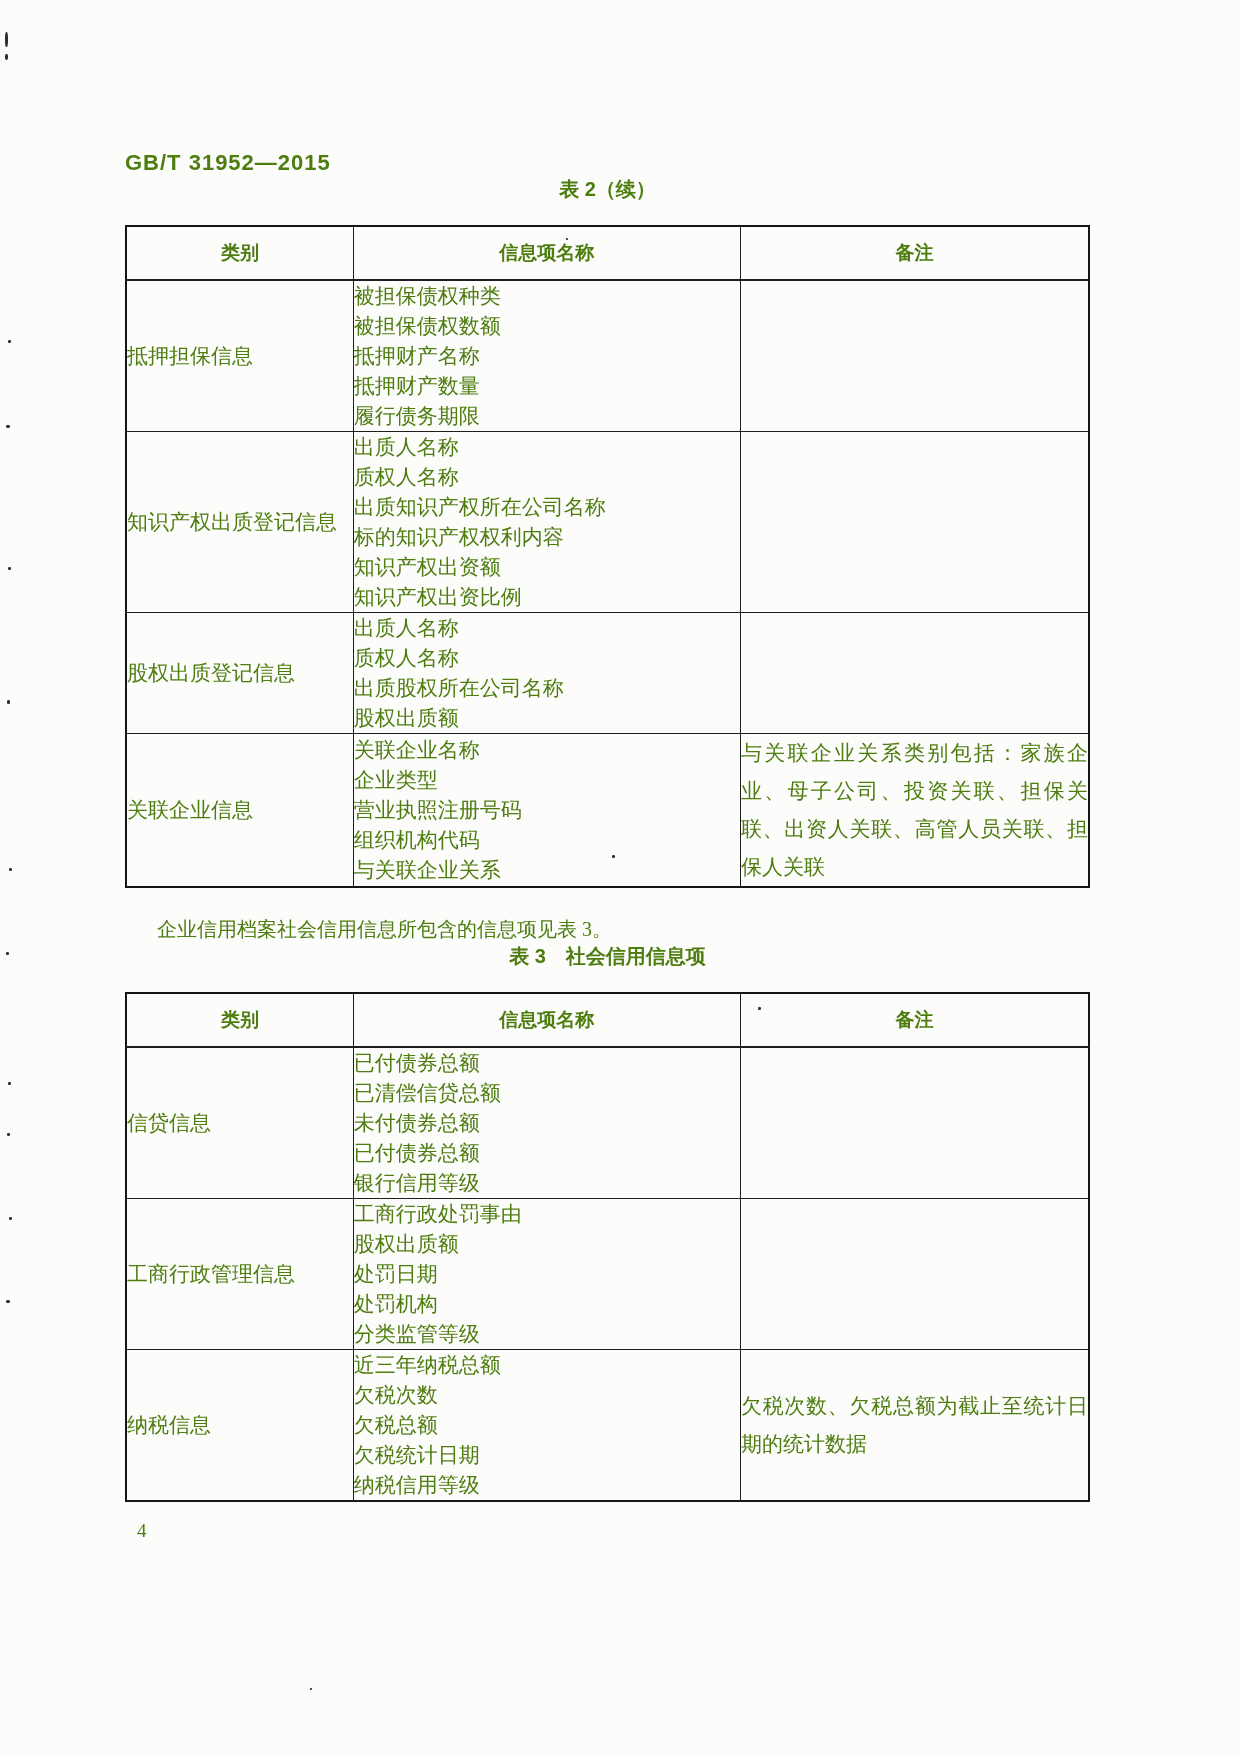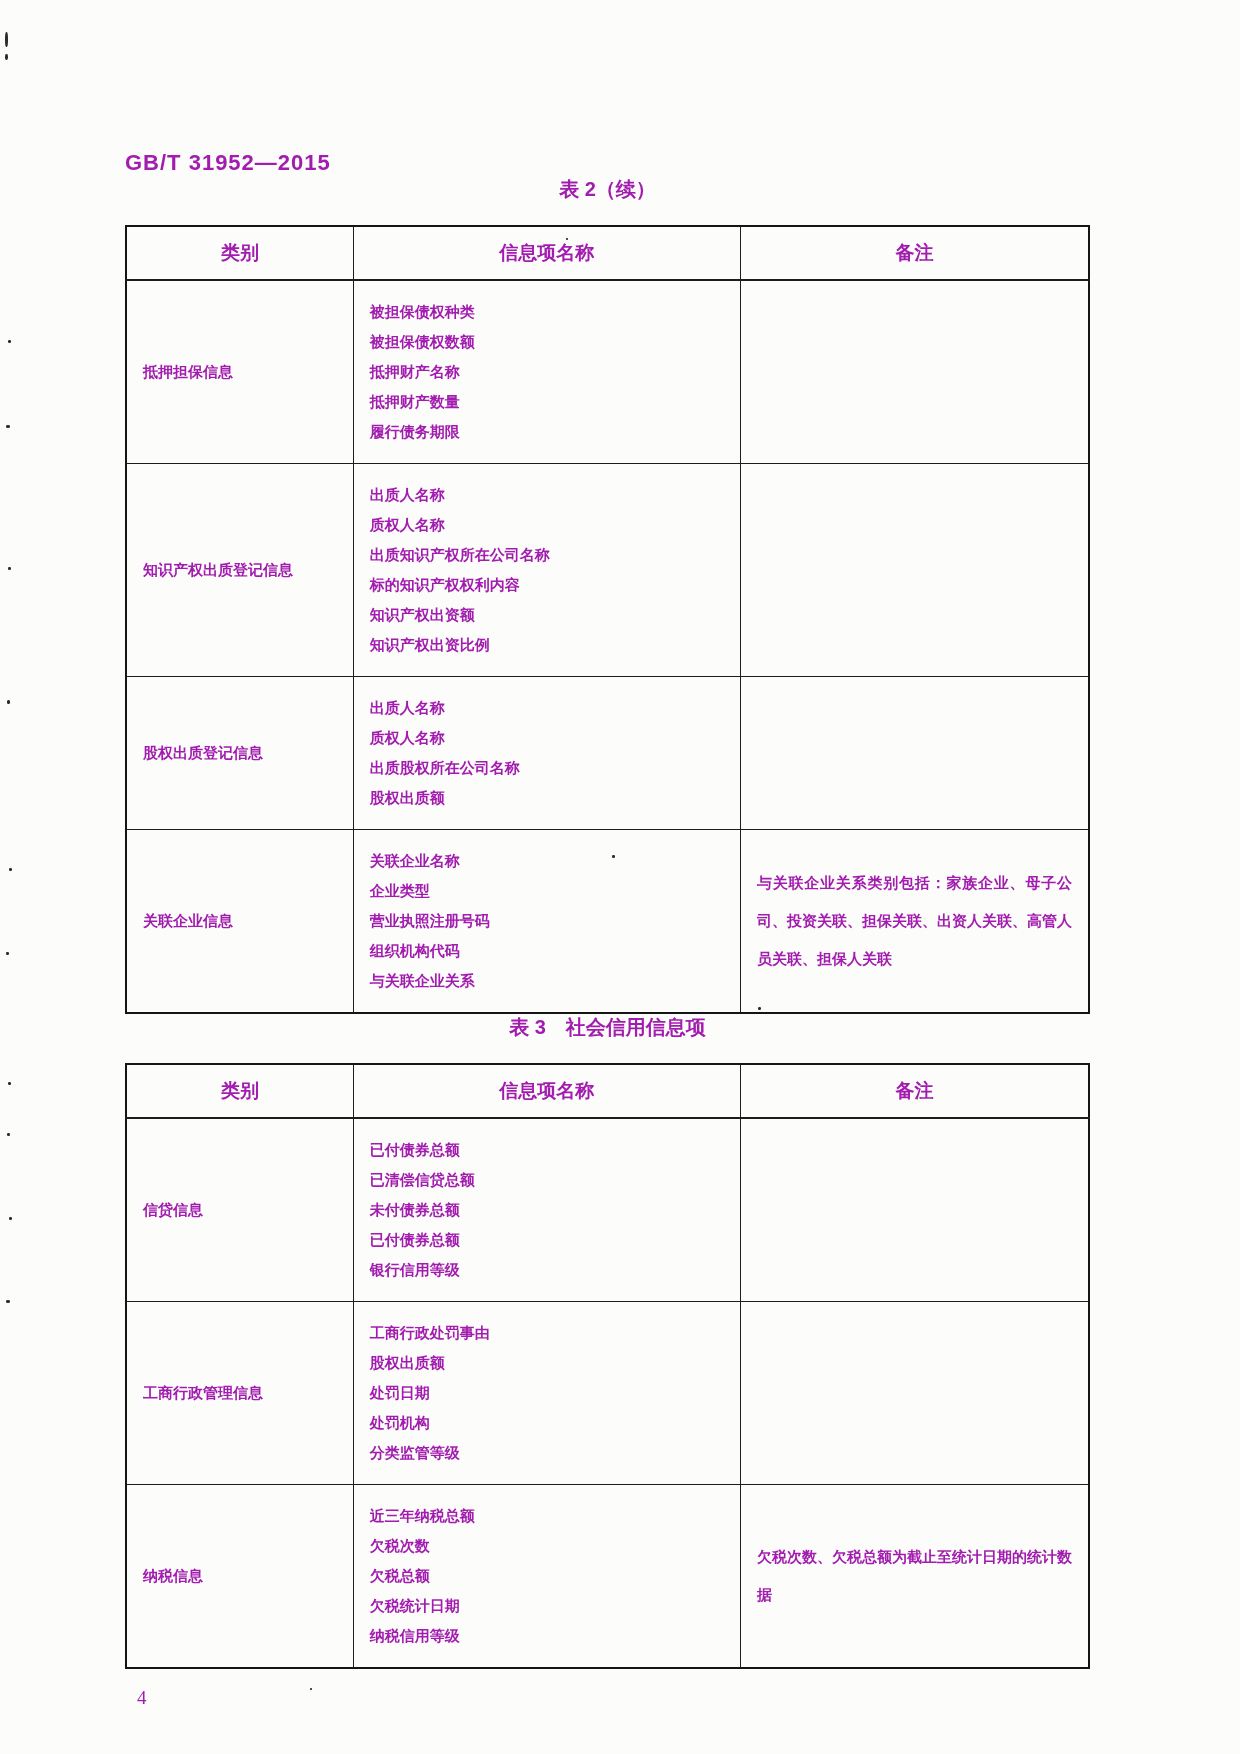--- a/index.html
+++ b/index.html
@@ -6,21 +6,21 @@
   html, body { margin: 0; padding: 0; }
   body {
     width: 1240px; height: 1754px;
     background: #efefed;
     font-family: "Liberation Serif", "DejaVu Serif", serif;
   }
   .page {
     position: relative;
     width: 1240px; height: 1754px;
     background: #fcfcfa;
-    color: #a21caf;
+    color: #4d7c0f;
     overflow: hidden;
   }
   .content {
     position: absolute;
     left: 125px; top: 0;
     width: 965px;
   }
   .doc-header {
     margin-top: 150px;
     font-family: "Liberation Sans", "DejaVu Sans", sans-serif;
@@ -50,24 +50,23 @@
     font-family: "Liberation Sans", "DejaVu Sans", sans-serif;
     font-weight: bold;
     font-size: 19px;
     height: 40px;
     text-align: center;
     vertical-align: middle;
     padding: 13px;
   }
   table.info-table td {
     border: 1.5px solid #1d1d1d;
-    font-size: 15px;
+    font-size: 21px;
     vertical-align: middle;
-    padding: 16px;
-    font-weight: bold;
+    padding: 0;
   }
   td.cat { }
   td.items { padding: 8px 10px 8px 20px; }
   .item { line-height: 30px; white-space: nowrap; }
   td.remark {
     vertical-align: top;
     padding: 11px 14px 6px 16px;
     line-height: 38px;
     text-align: justify;
     text-justify: inter-character;
@@ -179,20 +178,21 @@
             <div class="item">营业执照注册号码</div>
             <div class="item">组织机构代码</div>
             <div class="item">与关联企业关系</div>
           </td>
           <td class="remark">与关联企业关系类别包括：家族企业、母子公司、投资关联、担保关联、出资人关联、高管人员关联、担保人关联</td>
         </tr>
       </tbody>
     </table>
 
 
+    <div class="para">企业信用档案社会信用信息所包含的信息项见表 3。</div>
 
     <div class="table-title">表 3　社会信用信息项</div>
 
     <table class="info-table">
       <colgroup>
           <col class="c1">
           <col class="c2">
           <col class="c3">
         </colgroup>
       <thead>

